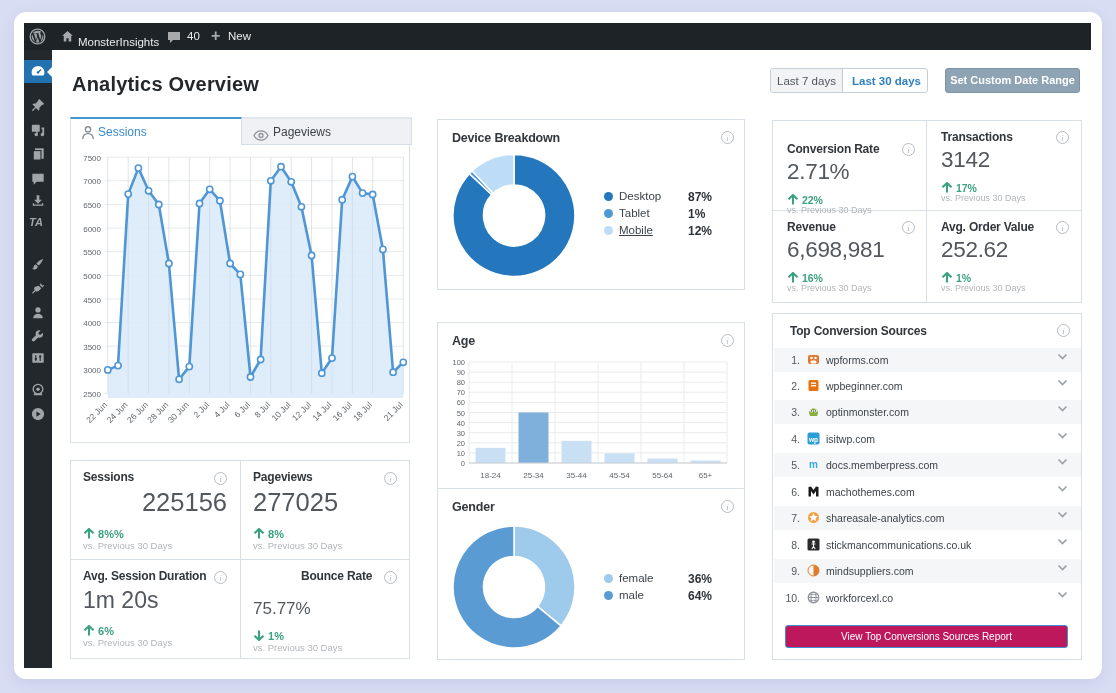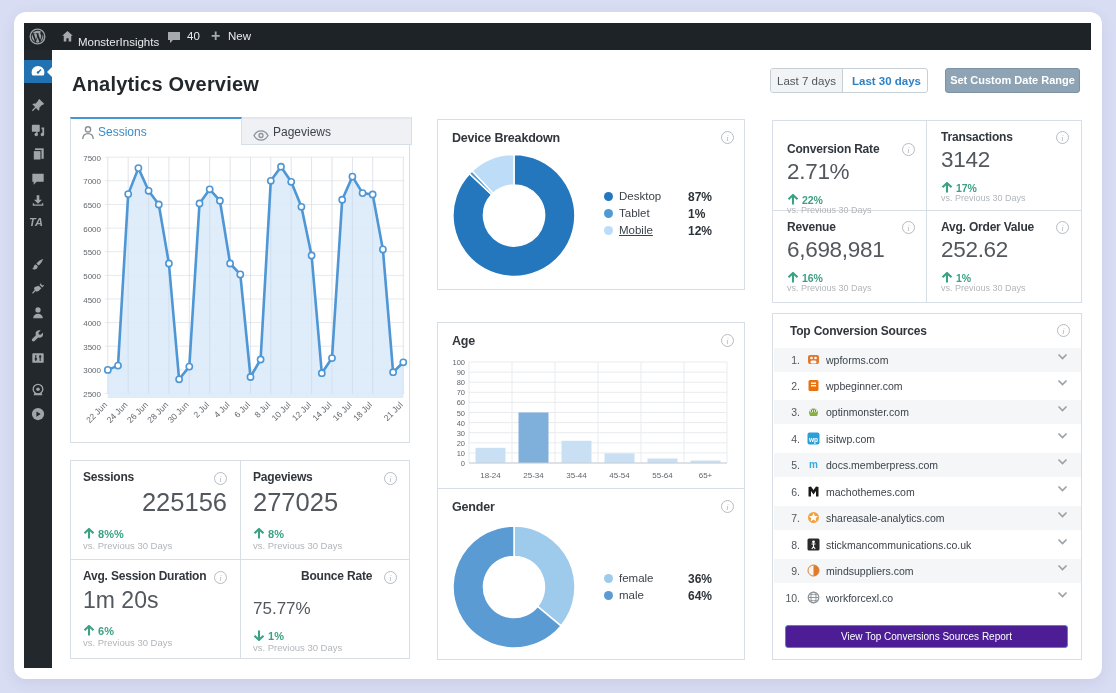--- a/index.html
+++ b/index.html
@@ -530,14 +530,14 @@
           <line x1="2" y1="3.6" x2="11" y2="3.6" stroke="#8d9399" stroke-width=".8"></line>
           <line x1="2" y1="9.4" x2="11" y2="9.4" stroke="#8d9399" stroke-width=".8"></line>
         </svg></span>
       <span class="srcdom">workforcexl.co</span>
       <span class="chev">
         <svg width="11" height="8" viewBox="0 0 11 8">
           <path d="M1.5 1.5 L5.5 5.5 L9.5 1.5" fill="none" stroke="#98a0a6" stroke-width="1.6"></path>
         </svg>
       </span>
     </div>
-  <div class="abs" style="left:12px; top:311px; width:283px; height:23px; background:#4c1d95; border:1px solid #3f8fd0; border-radius:3px; color:#fff; font-size:10px; text-align:center; line-height:22px;">View Top Conversions Sources Report</div>
+  <div class="abs" style="left:12px; top:311px; width:283px; height:23px; background:#be185d; border:1px solid #3f8fd0; border-radius:3px; color:#fff; font-size:10px; text-align:center; line-height:22px;">View Top Conversions Sources Report</div>
 </div>
 
 </body></html>

